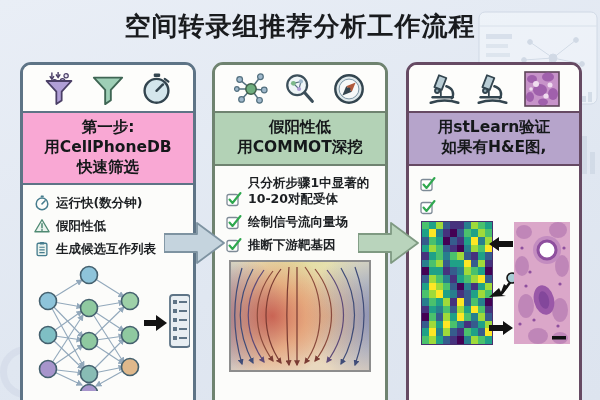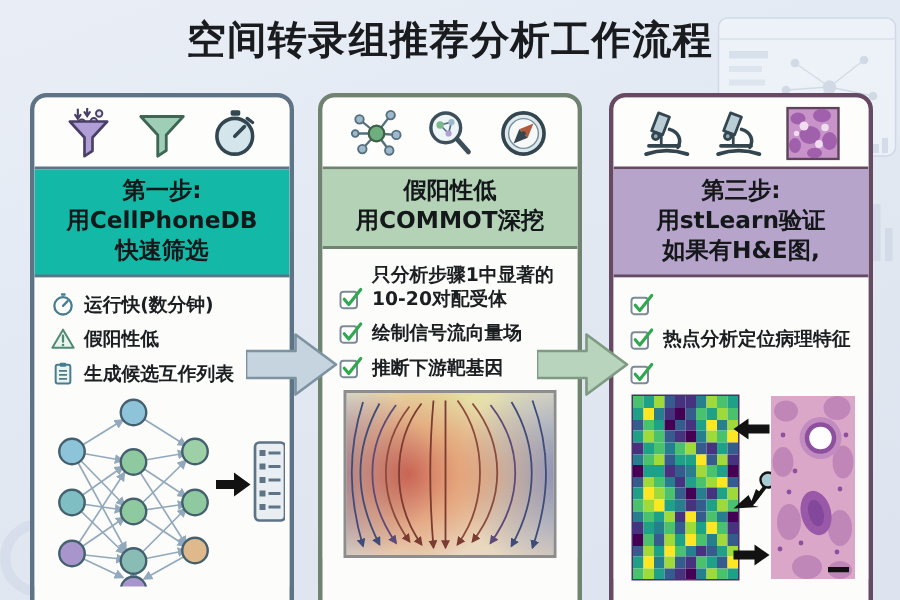--- a/index.html
+++ b/index.html
@@ -112,21 +112,21 @@
       <svg width="34" height="34" viewBox="0 0 36 36">
         <path d="M3 6 h30 l-12 13 v11 l-6 4 v-15 z" fill="#9ecfb6" stroke="#3f6654" stroke-width="2" stroke-linejoin="round"></path>
       </svg>
       <svg width="33" height="34" viewBox="0 0 36 36">
         <rect x="15" y="1" width="7" height="4" rx="1.2" fill="#33454f"></rect>
         <line x1="27" y1="7" x2="31" y2="10" stroke="#33454f" stroke-width="2.4" stroke-linecap="round"></line>
         <circle cx="18" cy="20" r="13" fill="#d4e6ec" stroke="#33454f" stroke-width="2.6"></circle>
         <line x1="18" y1="20" x2="25" y2="13" stroke="#33454f" stroke-width="2.6" stroke-linecap="round"></line>
       </svg>
     </div>
-    <div class="panel-header" style="background: #14b8a6; border-bottom-color: rgb(94, 116, 134);">
+    <div class="panel-header" style="background: #f9a8d4; border-bottom-color: rgb(94, 116, 134);">
       <div>第一步:</div>
       <div>用CellPhoneDB</div>
       <div>快速筛选</div>
     </div>
     <div class="panel-body">
       <div class="check-item">
         <svg class="ci" width="16" height="16" viewBox="0 0 36 36">
           <rect x="15" y="1" width="7" height="4" rx="1.2" fill="#477d8e"></rect>
           <circle cx="18" cy="20" r="13" fill="none" stroke="#477d8e" stroke-width="3.4"></circle>
           <line x1="18" y1="20" x2="25" y2="13" stroke="#477d8e" stroke-width="3.4" stroke-linecap="round"></line>
@@ -347,37 +347,29 @@
         </g>
         <g fill="#f0dcef">
             <circle cx="12" cy="13" r="3"></circle>
             <circle cx="26" cy="14" r="2.5"></circle>
             <circle cx="22" cy="25" r="2.6"></circle>
             <circle cx="7" cy="18" r="1.8"></circle>
           </g>
       </svg>
     </div>
     <div class="panel-header" style="background: rgb(182, 164, 203); border-bottom-color: rgb(102, 74, 99);">
-      <div>第三步:</div>
       <div>用stLearn验证</div>
       <div>如果有H&amp;E图,</div>
     </div>
     <div class="panel-body">
       <div class="check-item">
         <svg class="ci" width="16" height="16" viewBox="0 0 32 32">
           <rect x="2" y="7" width="22" height="22" rx="4" fill="#fff" stroke="#7d8a96" stroke-width="2.6"></rect>
           <path d="M7 17 l6 7 L29 4" fill="none" stroke="#2fa84f" stroke-width="4.2" stroke-linecap="round" stroke-linejoin="round"></path>
         </svg>
-      </div>
-      <div class="check-item">
-        <svg class="ci" width="16" height="16" viewBox="0 0 32 32">
-          <rect x="2" y="7" width="22" height="22" rx="4" fill="#fff" stroke="#7d8a96" stroke-width="2.6"></rect>
-          <path d="M7 17 l6 7 L29 4" fill="none" stroke="#2fa84f" stroke-width="4.2" stroke-linecap="round" stroke-linejoin="round"></path>
-        </svg>
-        <span>热点分析定位病理特征</span>
       </div>
       <div class="check-item">
         <svg class="ci" width="16" height="16" viewBox="0 0 32 32">
           <rect x="2" y="7" width="22" height="22" rx="4" fill="#fff" stroke="#7d8a96" stroke-width="2.6"></rect>
           <path d="M7 17 l6 7 L29 4" fill="none" stroke="#2fa84f" stroke-width="4.2" stroke-linecap="round" stroke-linejoin="round"></path>
         </svg>
       </div>
       <div class="fig-validation">
         <div class="heatmap">
             <div style="background: rgb(74, 193, 109);"></div>

